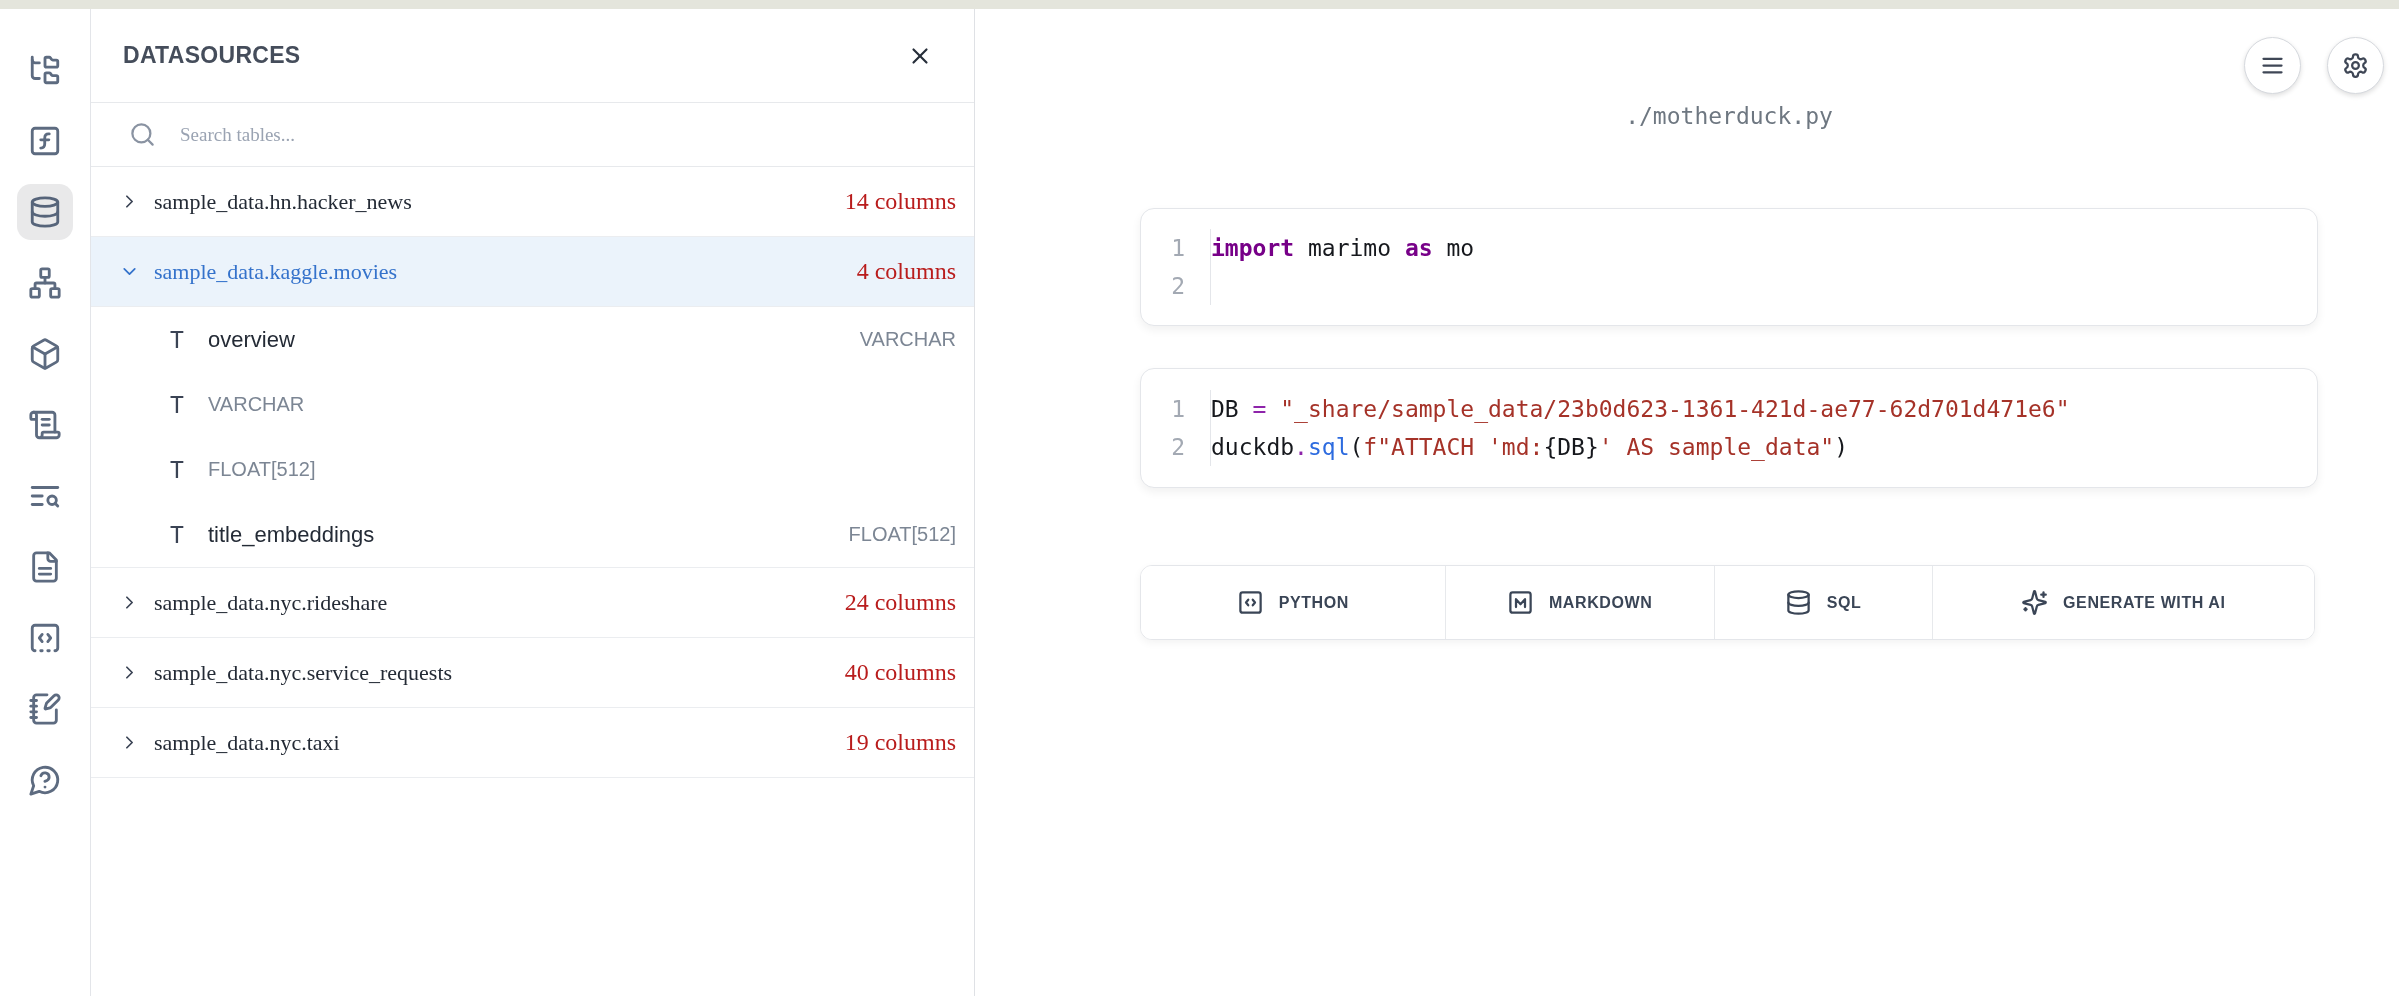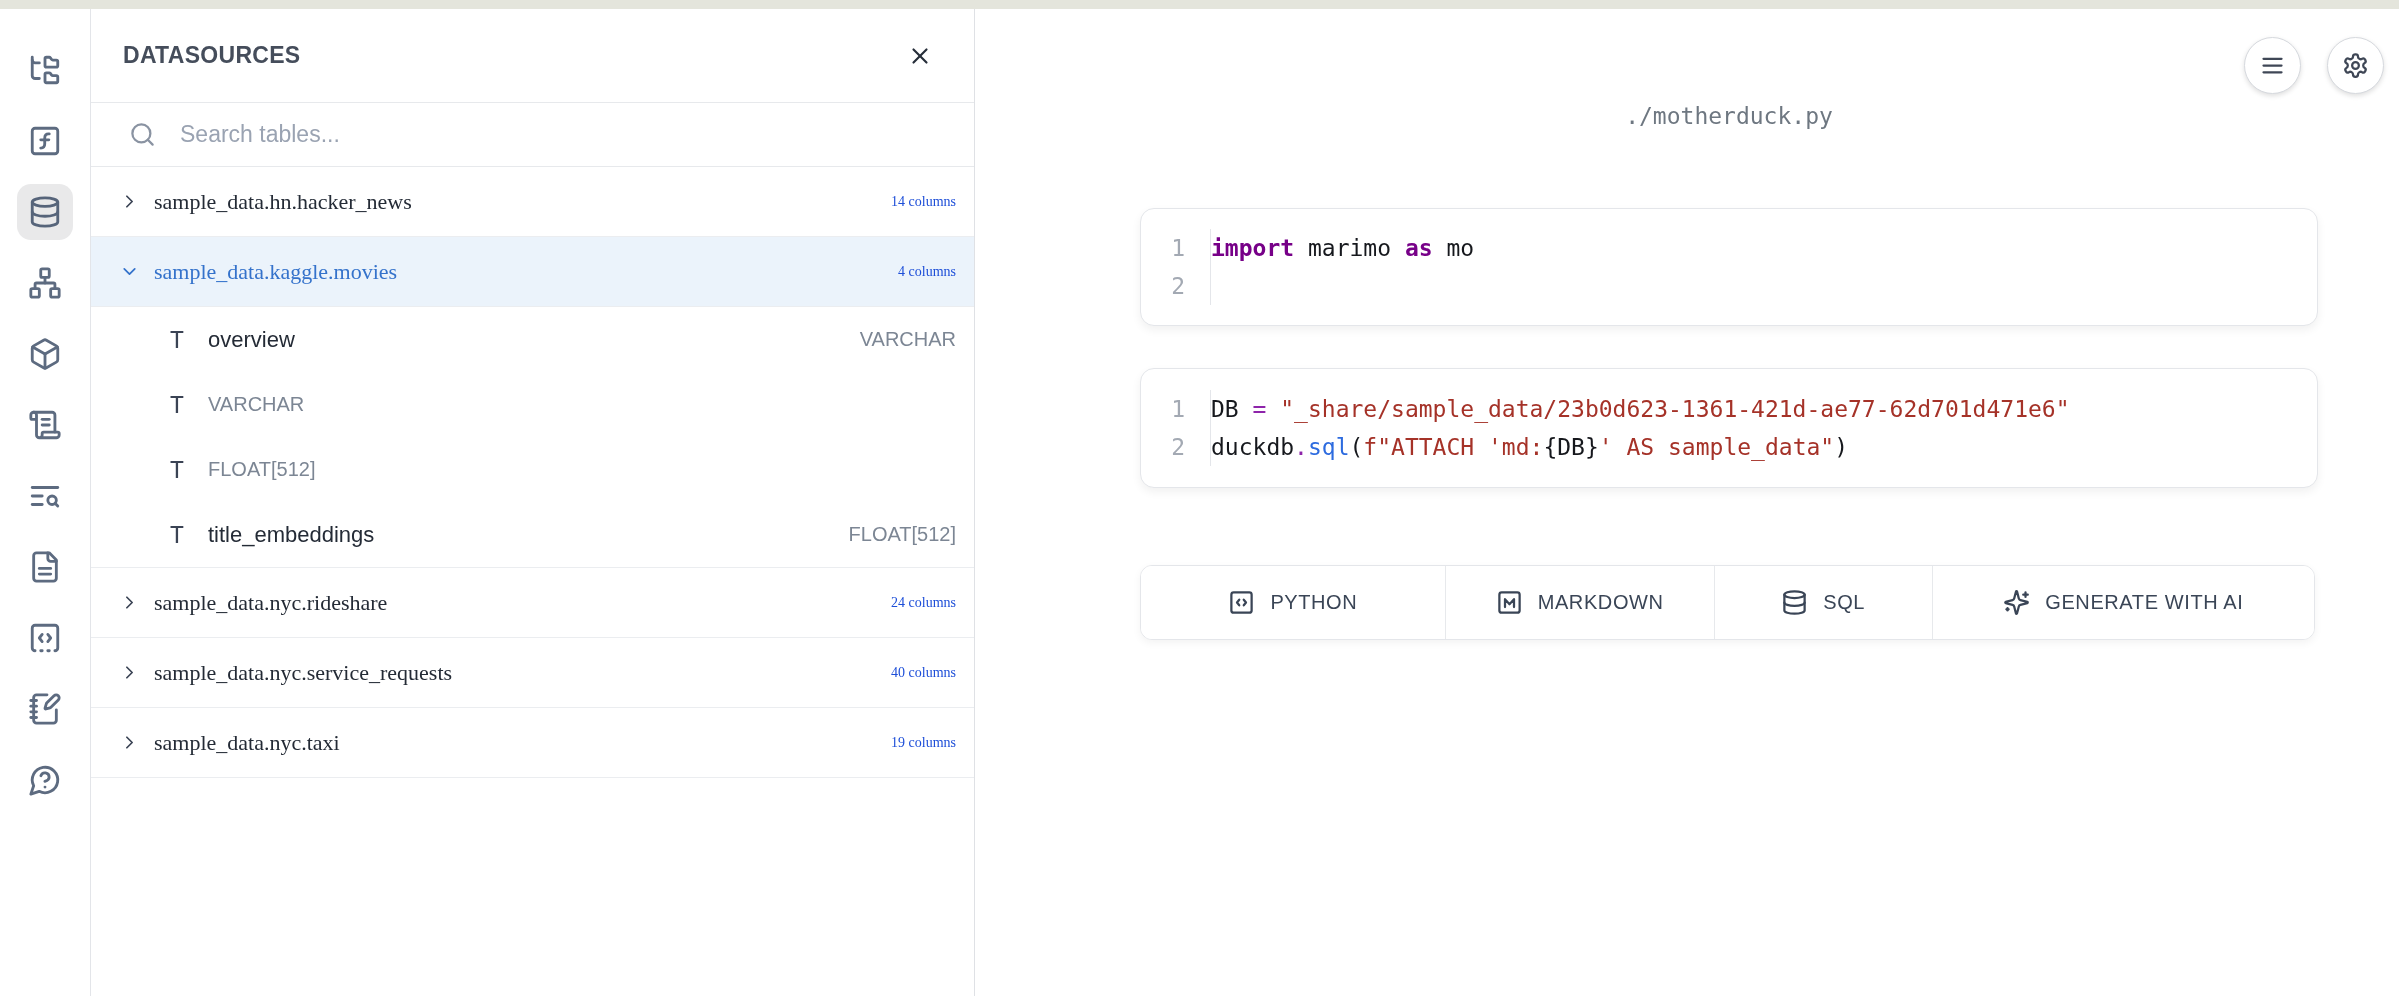--- a/index.html
+++ b/index.html
@@ -47,39 +47,39 @@
   .search-row {
     height:64px; flex:none;
     display:flex; align-items:center; gap:22px;
     padding:0 24px 0 38px;
     border-bottom:1px solid #E7E9EC;
     color:#8A93A2;
   }
   .search-row svg { width:27px; height:27px; flex:none; }
   .search-input {
     flex:1; border:none; outline:none; background:transparent;
-    font-family:Liberation Sans, sans-serif;
-    font-size:23px; color:#374151;
+    font-family:Liberation Serif, serif;
+    font-size:19px; color:#374151;
   }
   .search-input::placeholder { color:#9AA3B2; }
 
   .tables { flex:1; overflow:hidden; }
   .trow {
     height:70px; display:flex; align-items:center; gap:14px;
     padding:0 18px 0 28px;
     border-bottom:1px solid #EBEDF0;
     cursor:pointer; background:#fff;font-family:Liberation Serif, serif;
   }
   .trow .chev { width:21px; height:21px; color:#3A4354; flex:none; display:flex; }
   .trow .chev svg { width:21px; height:21px; }
   .trow .tname {
     flex:1; font-size:22px; color:#242B36;
     white-space:nowrap; overflow:hidden; text-overflow:ellipsis;
   }
-  .trow .tcount { font-size:14px; color:#1d4ed8; flex:none; }
+  .trow .tcount { font-size:24px; color:#b91c1c; flex:none; }
   .trow.selected { background:#EBF3FB; }
   .trow.selected .tname, .trow.selected .chev { color:#3472CB; }
 
   .cols { border-bottom:1px solid #EBEDF0; }
   .crow {
     height:65px; display:flex; align-items:center; gap:20px;
     padding:0 18px 0 75px;
   }
   .crow .ticon {
     font-family:"DejaVu Sans Mono", monospace;
@@ -135,21 +135,21 @@
   .tok-plain { color:#16181D; }
 
   .addbar {
     margin-top:77px; height:75px; width:1175px;
     background:#fff; border:1px solid #E4E6EA; border-radius:12px;
     box-shadow:0 3px 8px rgba(0,0,0,.05);
     display:flex; overflow:hidden;
   }
   .addbtn {
     display:flex; align-items:center; justify-content:center; gap:15px;
-    color:#3A4556; font-size:20px; font-weight:400; letter-spacing:.6px;
+    color:#3A4556; font-size:16px; font-weight:700; letter-spacing:.6px;
     cursor:pointer; background:#fff;
   }
   .addbtn:not(:last-child) { border-right:1px solid #E7E9EC; }
   .addbtn svg { width:27px; height:27px; flex:none; }
   .addbtn.b-python   { flex:305 0 0; }
   .addbtn.b-markdown { flex:269 0 0; }
   .addbtn.b-sql      { flex:218 0 0; }
   .addbtn.b-ai       { flex:383 0 0; }
 </style>
 </head>

